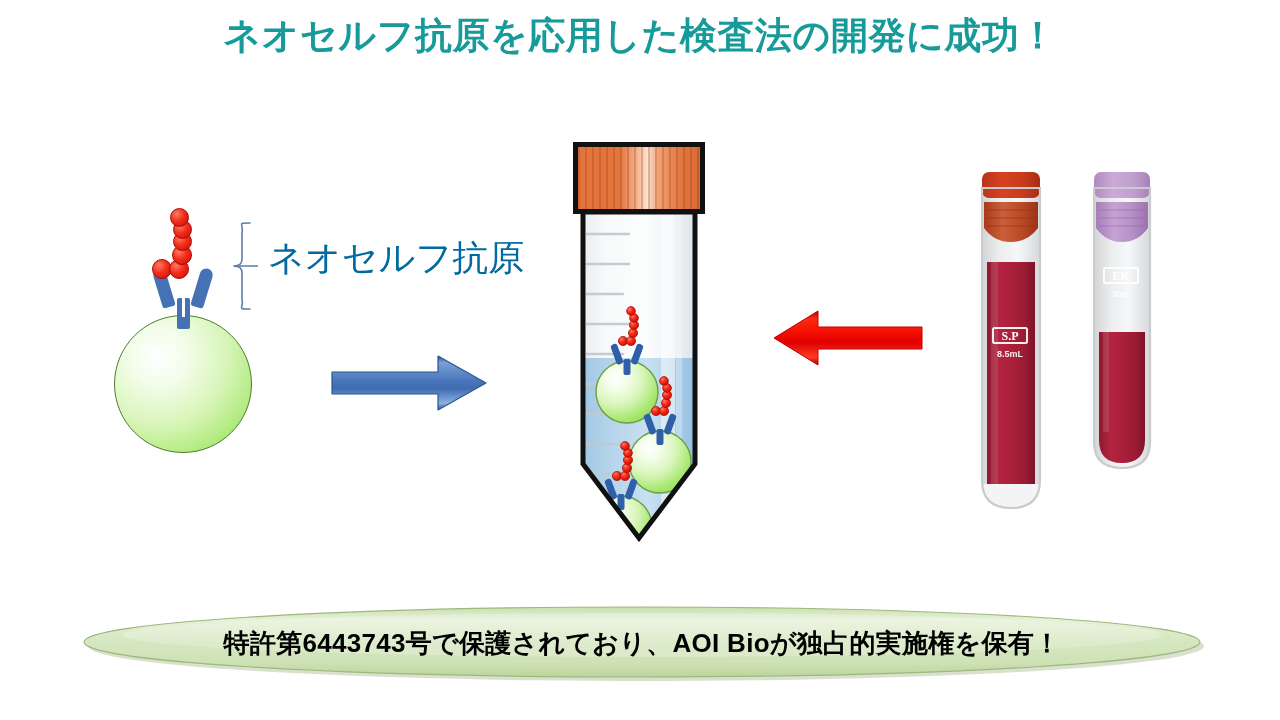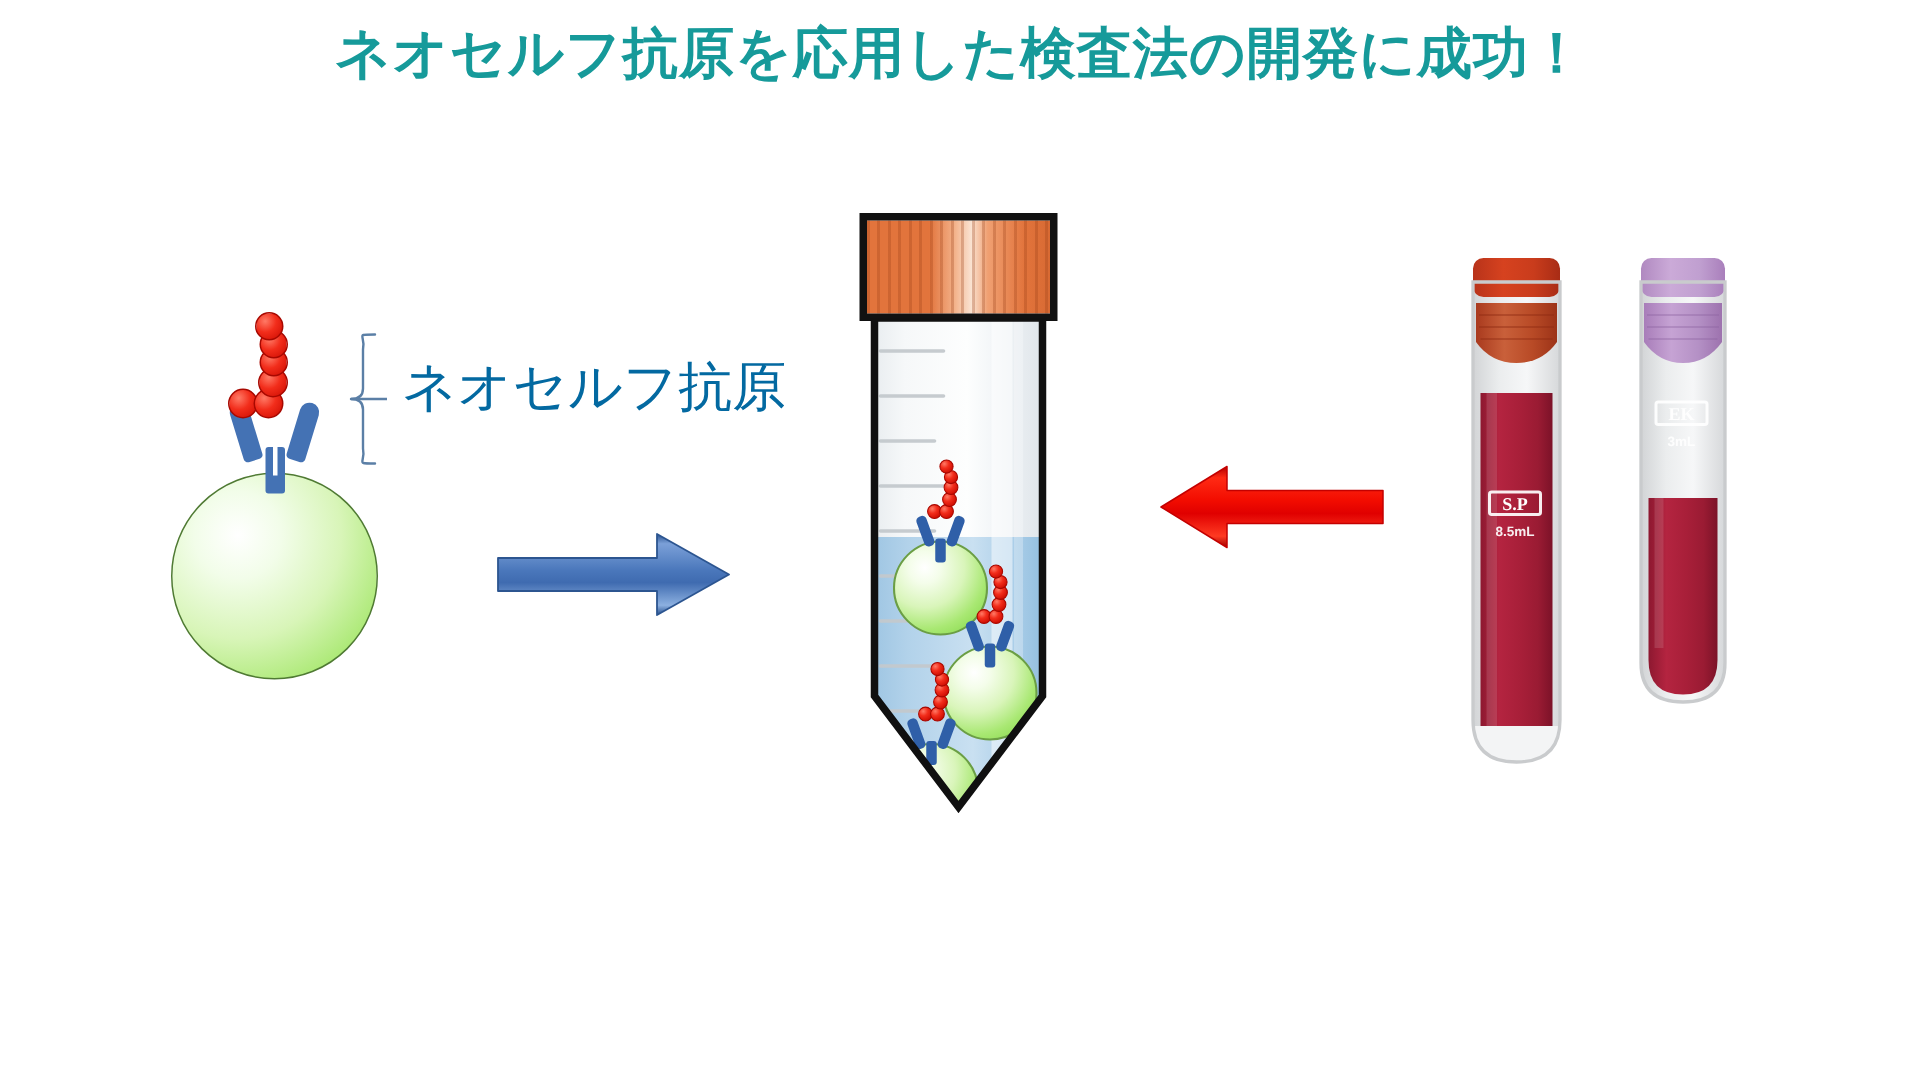--- a/index.html
+++ b/index.html
@@ -468,14 +468,31 @@
         <rect x="145" y="182" width="6" height="100" fill="#ffffff" opacity="0.12"></rect>
 
         <rect x="146" y="118" width="34" height="15" rx="1.5" fill="none" stroke="#ffffff" stroke-width="2" opacity="0.9"></rect>
         <text x="163" y="130" text-anchor="middle" font-family="Liberation Serif, serif" font-size="12" font-weight="700" fill="#ffffff" opacity="0.95">EK</text>
         <text x="163" y="147" text-anchor="middle" font-family="Liberation Sans, sans-serif" font-size="9" font-weight="700" fill="#ffffff" opacity="0.9">3mL</text>
         <path d="M136 38 L192 38 L192 292 Q192 318 164 318 Q136 318 136 292 Z" fill="none" stroke="#c9cbcd" stroke-width="2.2"></path>
       </g>
     </svg>
   </div>
 
+  <div id="patent-banner">
+    <svg viewBox="0 0 1128 78" width="1128" height="78" style="position:absolute;left:0;top:0;">
+      <defs>
+        <linearGradient id="bannerFill" x1="0" y1="0" x2="0" y2="1">
+          <stop offset="0%" stop-color="#c9dfae"></stop>
+          <stop offset="18%" stop-color="#e6f1d8"></stop>
+          <stop offset="48%" stop-color="#d5e7c0"></stop>
+          <stop offset="78%" stop-color="#cfe2b6"></stop>
+          <stop offset="100%" stop-color="#bcd49d"></stop>
+        </linearGradient>
+      </defs>
+      <ellipse cx="568" cy="42" rx="558" ry="35" fill="#b9c9a6" opacity="0.55"></ellipse>
+      <ellipse cx="564" cy="38" rx="558" ry="35" fill="url(#bannerFill)" stroke="#9cb87c" stroke-width="1.2"></ellipse>
+      <ellipse cx="564" cy="31" rx="520" ry="22" fill="#ffffff" opacity="0.22"></ellipse>
+    </svg>
+    <div id="patent-banner-text">特許第6443743号で保護されており、AOI Bioが独占的実施権を保有！</div>
+  </div>
 
 </div>
 
 </body></html>

